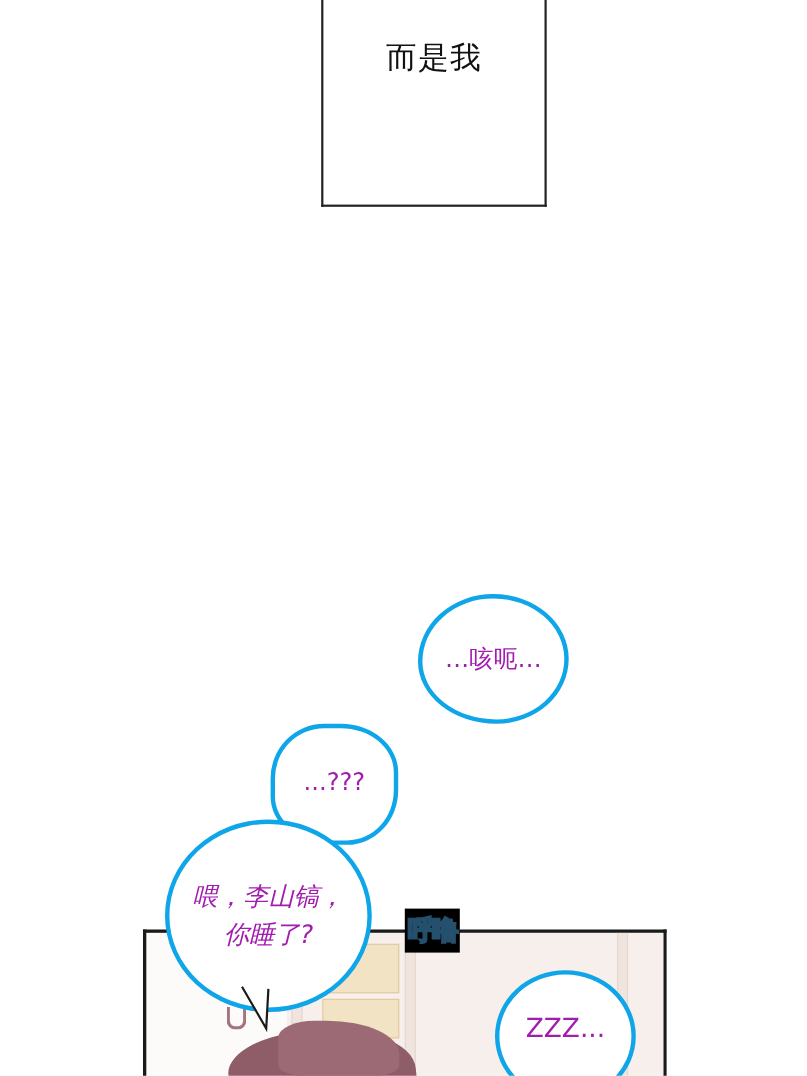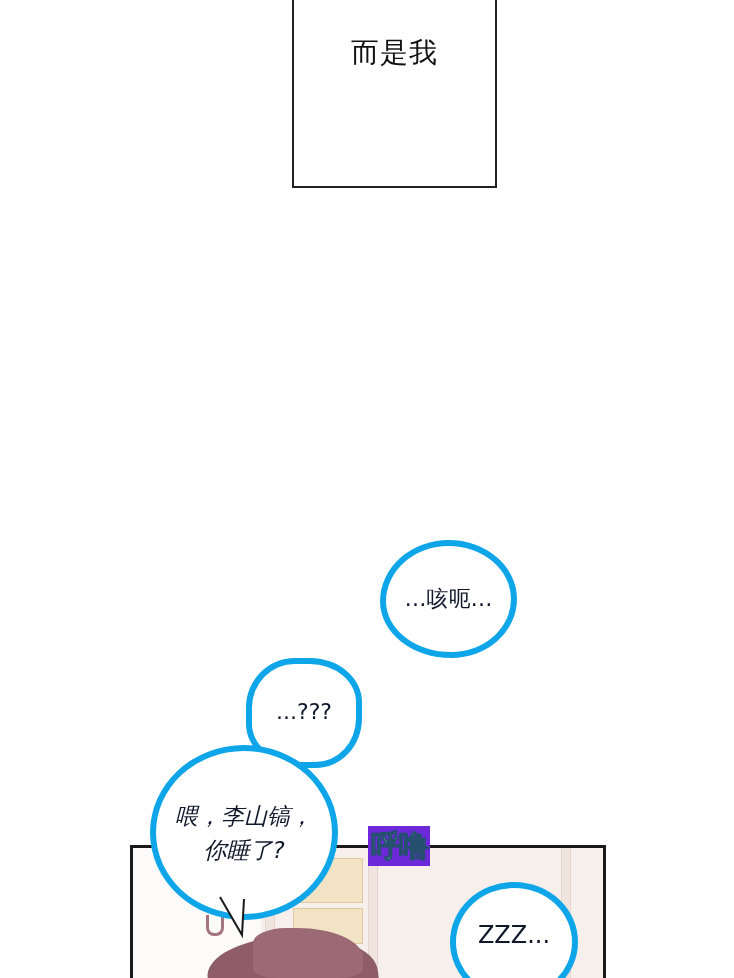--- a/index.html
+++ b/index.html
@@ -31,26 +31,26 @@
       right: 0;
       top: 36px;
       text-align: center;
       font-size: 28px;
       color: #111;
       letter-spacing: 1px;
     }
     .bubble {
       position: absolute;
       background: #fff;
-      border: 6px solid #0ea5e9;
+      border: 4px solid #0ea5e9;
       box-sizing: border-box;
       display: flex;
       align-items: center;
       justify-content: center;
-      color: #0f172a;
+      color: #a21caf;
       text-align: center;
     }
     .bubble-cough {
       left: 380px;
       top: 540px;
       width: 137px;
       height: 118px;
       border-radius: 50% 50% 48% 52% / 52% 50% 50% 48%;
       font-size: 22px;
     }
@@ -164,27 +164,27 @@
       width: 12px;
       height: 18px;
       border: 3px solid #a47580;
       border-top: none;
       border-radius: 0 0 8px 8px;
     }
     .sfx {
       position: absolute;
       left: 368px;
       top: 826px;
-      font-size: 30px;
-      font-weight: normal;
+      font-size: 24px;
+      font-weight: bold;
       color: #c9e2f2;
       -webkit-text-stroke: 2px #24506e;
       letter-spacing: -2px;
       z-index: 6;
-      background: #6d28d9;
+      background: #000000;
       padding: 0 3px;
       line-height: 40px;
     }
   </style>
 </head>
 <body>
 
 <div class="panel-top">
   <div class="caption">而是我</div>
 </div>

